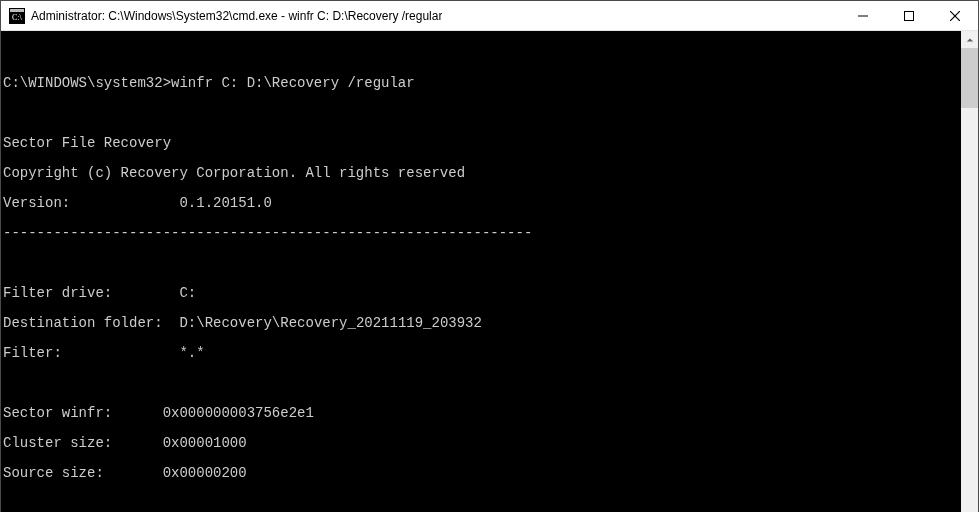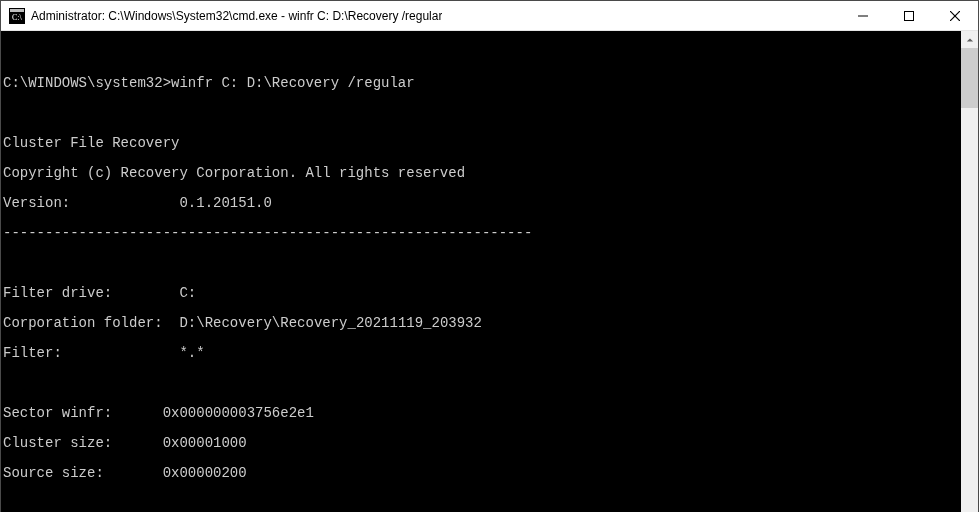--- a/index.html
+++ b/index.html
@@ -51,27 +51,27 @@
           <line x1="10" y1="0" x2="0" y2="10"></line>
         </svg>
       </div>
   </div>
 
   <div class="body-area">
     <div class="terminal">
 <div> </div>
 <div><span>C:\WINDOWS\system32&gt;</span><span>winfr C: D:\Recovery /regular</span></div>
 <div> </div>
-<div>Cluster File Recovery</div>
+<div>Sector File Recovery</div>
 <div>Copyright (c) Recovery Corporation. All rights reserved</div>
 <div><span>Version:</span>             <span>0.1.20151.0</span></div>
 <div>---------------------------------------------------------------</div>
 <div> </div>
 <div><span>Filter drive:</span>        <span>C:</span></div>
-<div><span>Corporation folder:</span>  <span>D:\Recovery\Recovery_20211119_203932</span></div>
+<div><span>Destination folder:</span>  <span>D:\Recovery\Recovery_20211119_203932</span></div>
 <div><span>Filter:</span>              <span>*.*</span></div>
 <div> </div>
 <div><span>Sector winfr:</span>      <span>0x000000003756e2e1</span></div>
 <div><span>Cluster size:</span>      <span>0x00001000</span></div>
 <div><span>Source size:</span>       <span>0x00000200</span></div>
 
 
 
 
 

